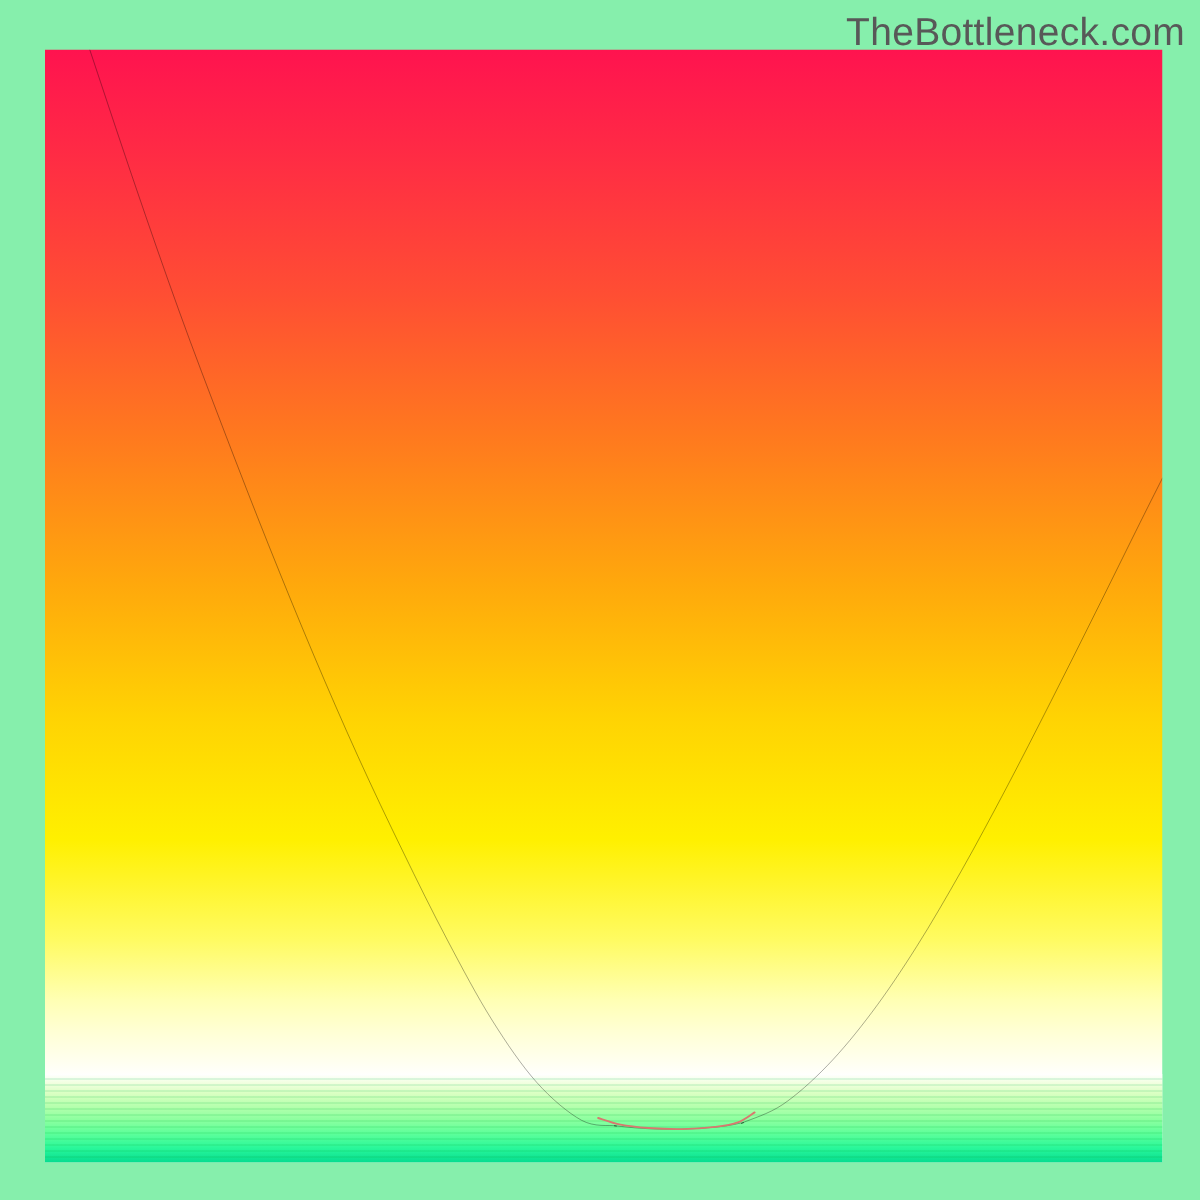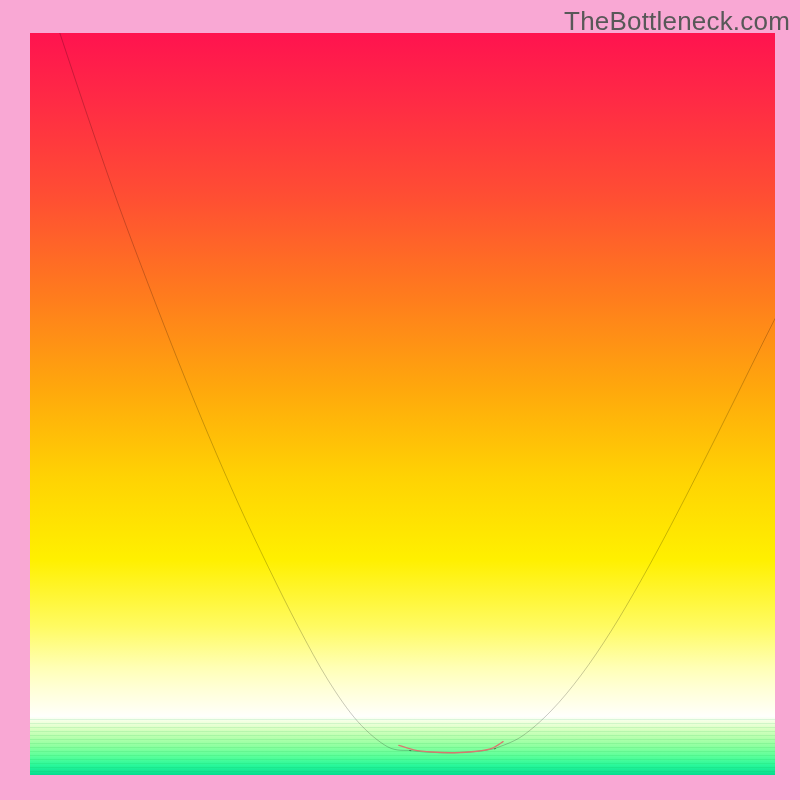--- a/index.html
+++ b/index.html
@@ -8,21 +8,21 @@
     width: 800px;
     height: 800px;
     overflow: hidden;
     background: #000;
     font-family: Arial, Helvetica, sans-serif;
   }
   .frame {
     position: relative;
     width: 800px;
     height: 800px;
-    background: #f9a8d4;
+    background: #86efac;
     text-decoration: underline;
   }
   .watermark {
     position: absolute;
     top: 6px;
     right: 10px;
     color: #585858;
     font-size: 26px;
     font-weight: 500;
     letter-spacing: 0.2px;

